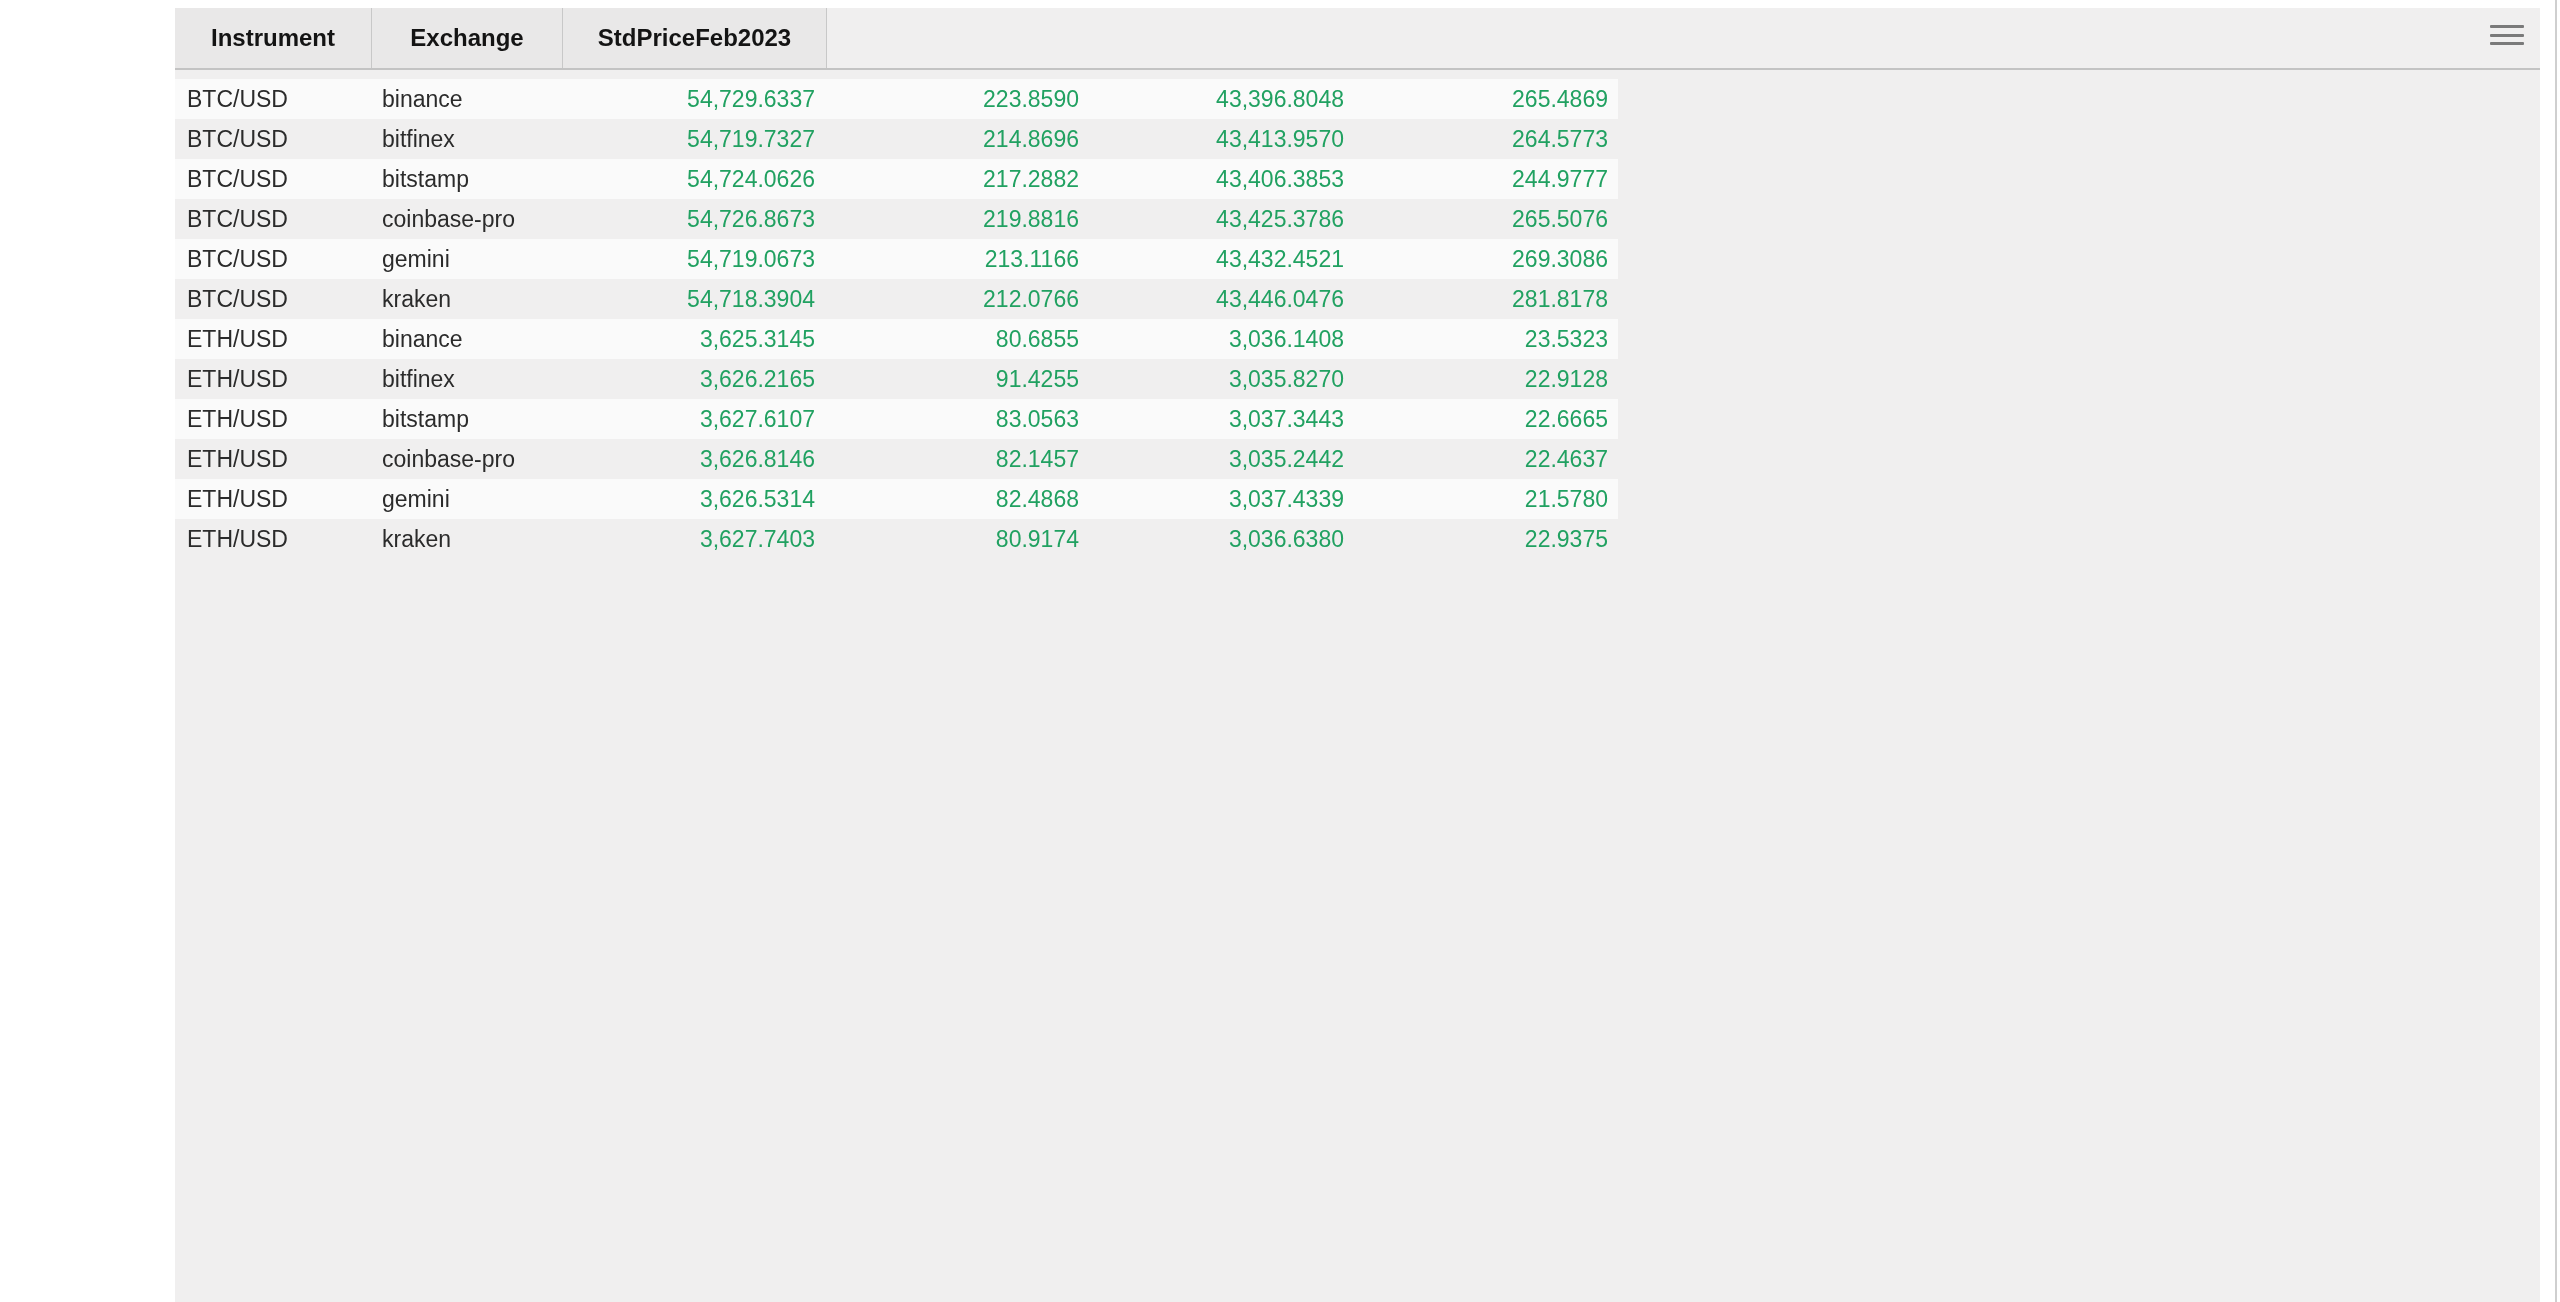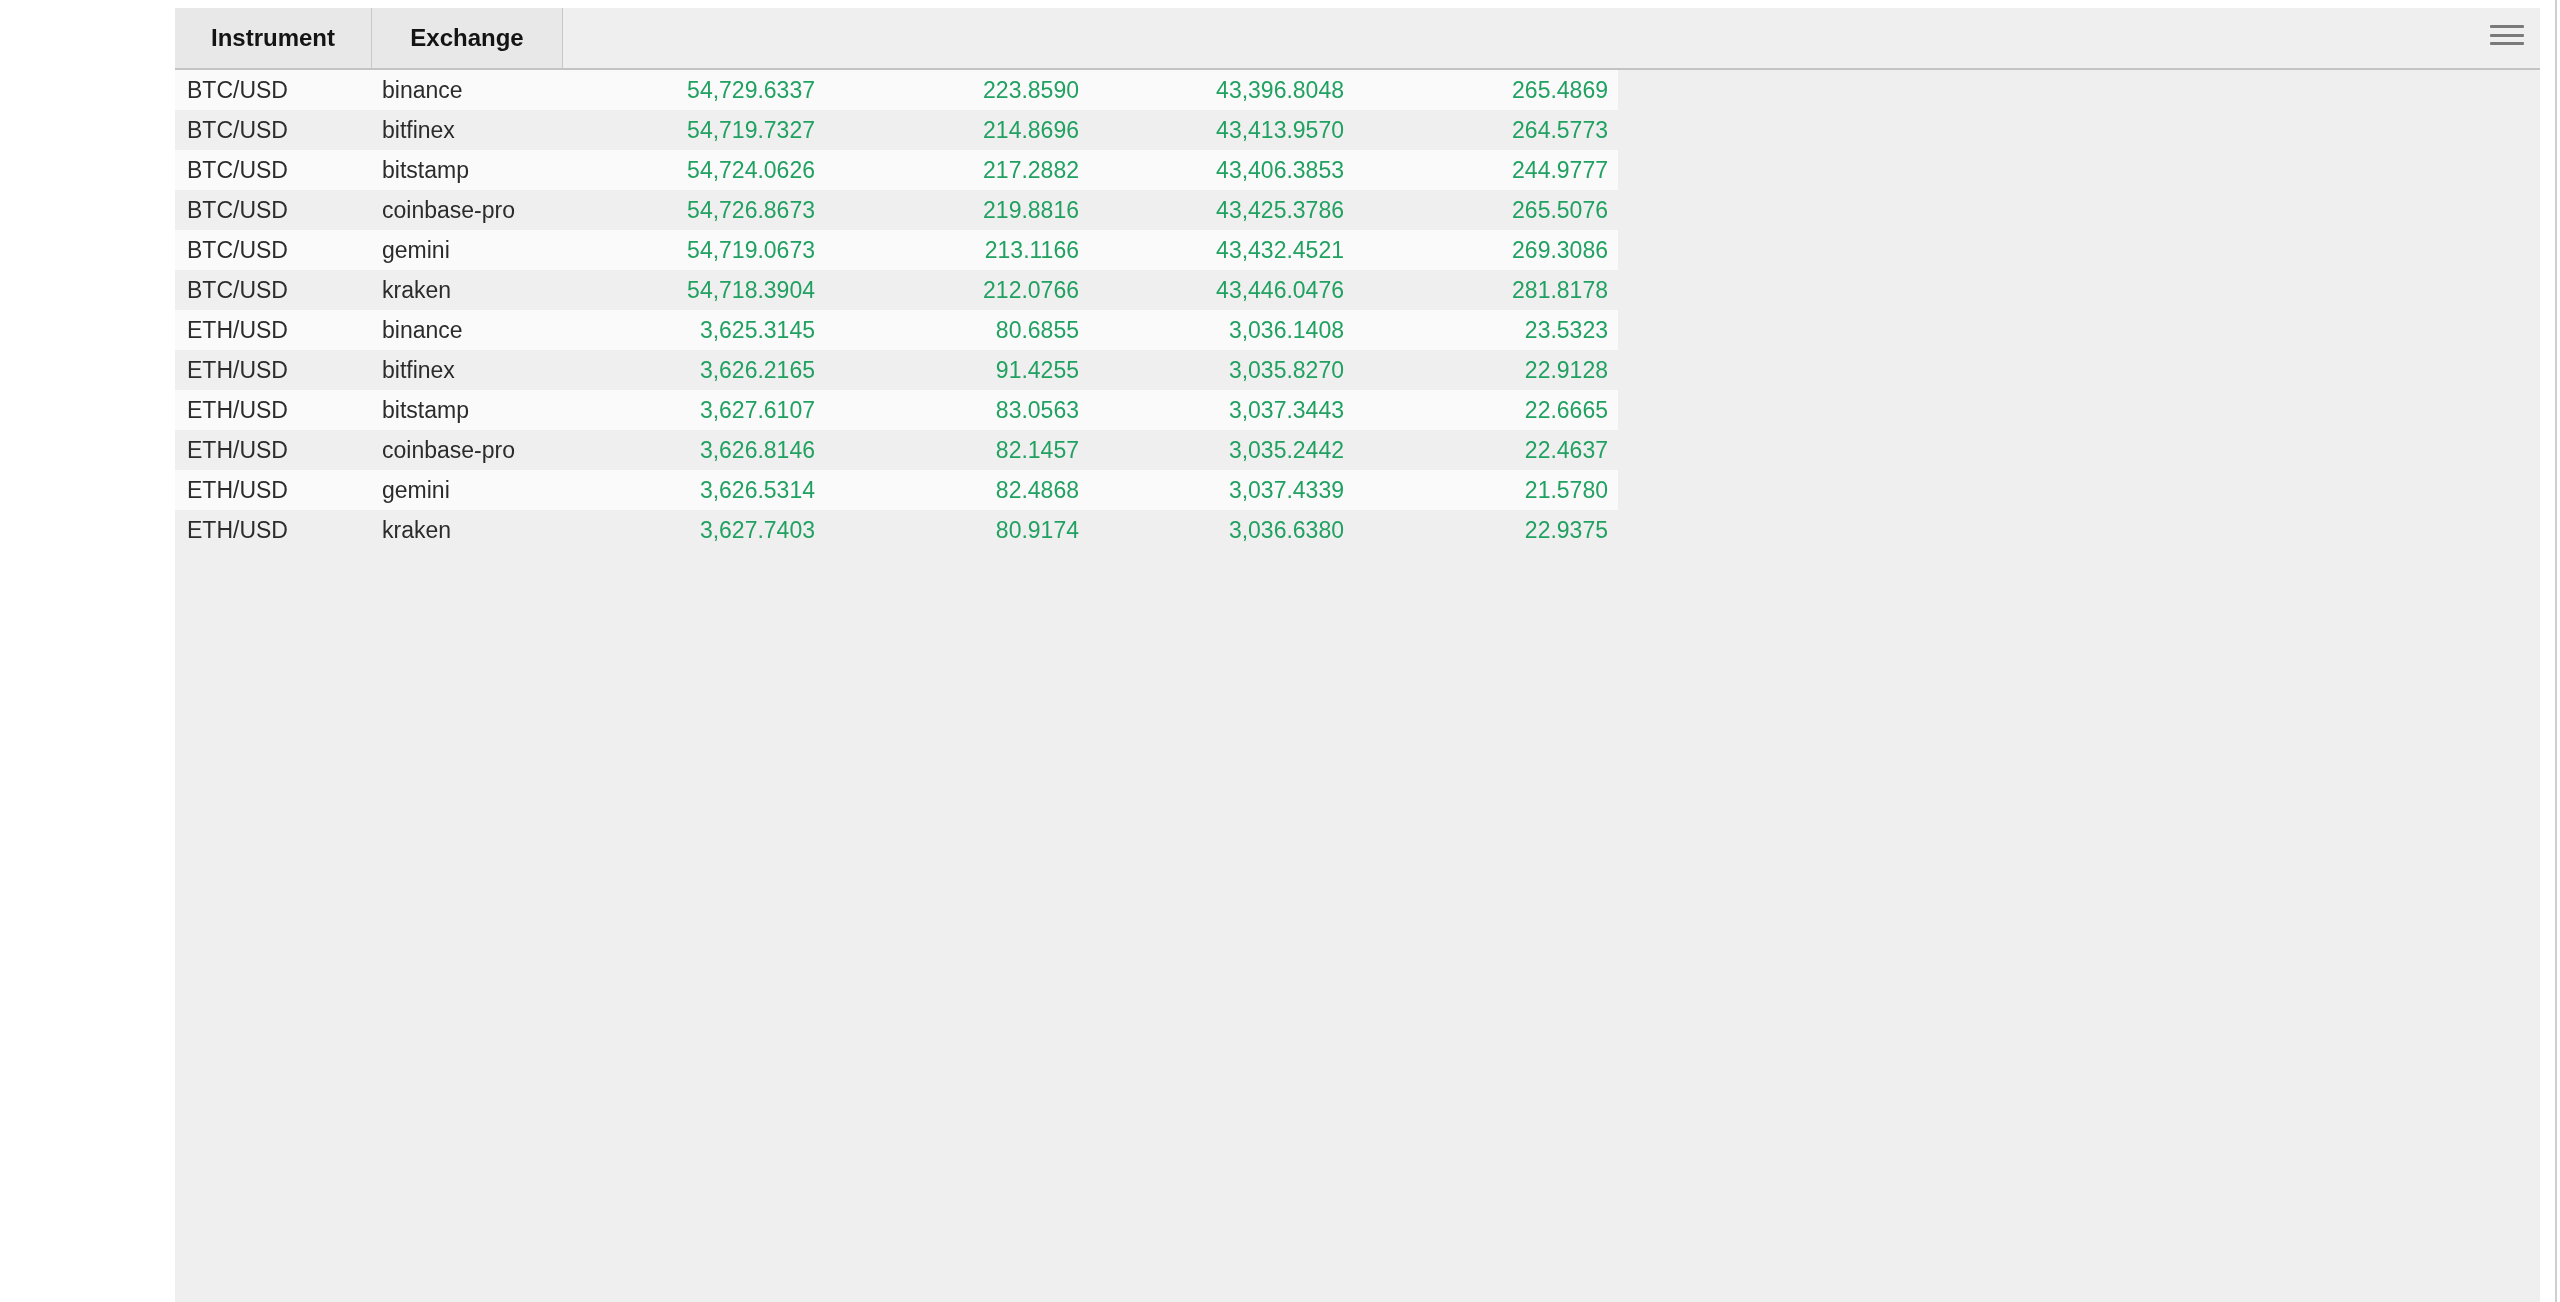--- a/index.html
+++ b/index.html
@@ -51,21 +51,21 @@
     flex-direction:column;
     justify-content:space-between;
     cursor:pointer;
   }
   .menu-btn span {
     display:block;
     height:3px;
     background:#7a7a7a;
     border-radius:1px;
   }
-  .tbody { width:1443px; }
+  .tbody { width:1443px;margin-top:9px; }
   .tr { display:flex; height:40px; }
   .tr.odd { background:#fafafa; }
   .td {
     box-sizing:border-box;
     font-size:23px;
     display:flex;
     align-items:center;
     white-space:nowrap;
   }
   .td.left { justify-content:flex-start; color:#2b2b2b; }
@@ -84,20 +84,21 @@
   }
 </style>
 </head>
 <body>
 
 <div class="main">
   <div class="topbar">
     <div class="header-row">
       <div class="th c0">Instrument</div>
       <div class="th c1">Exchange</div>
+      <div class="th c3">StdPriceFeb2023</div>
     </div>
     <div class="menu-btn">
       <span></span>
       <span></span>
       <span></span>
     </div>
   </div>
   <div class="tbody">
       <div class="tr odd">
         <div class="td c0 left">BTC/USD</div>

